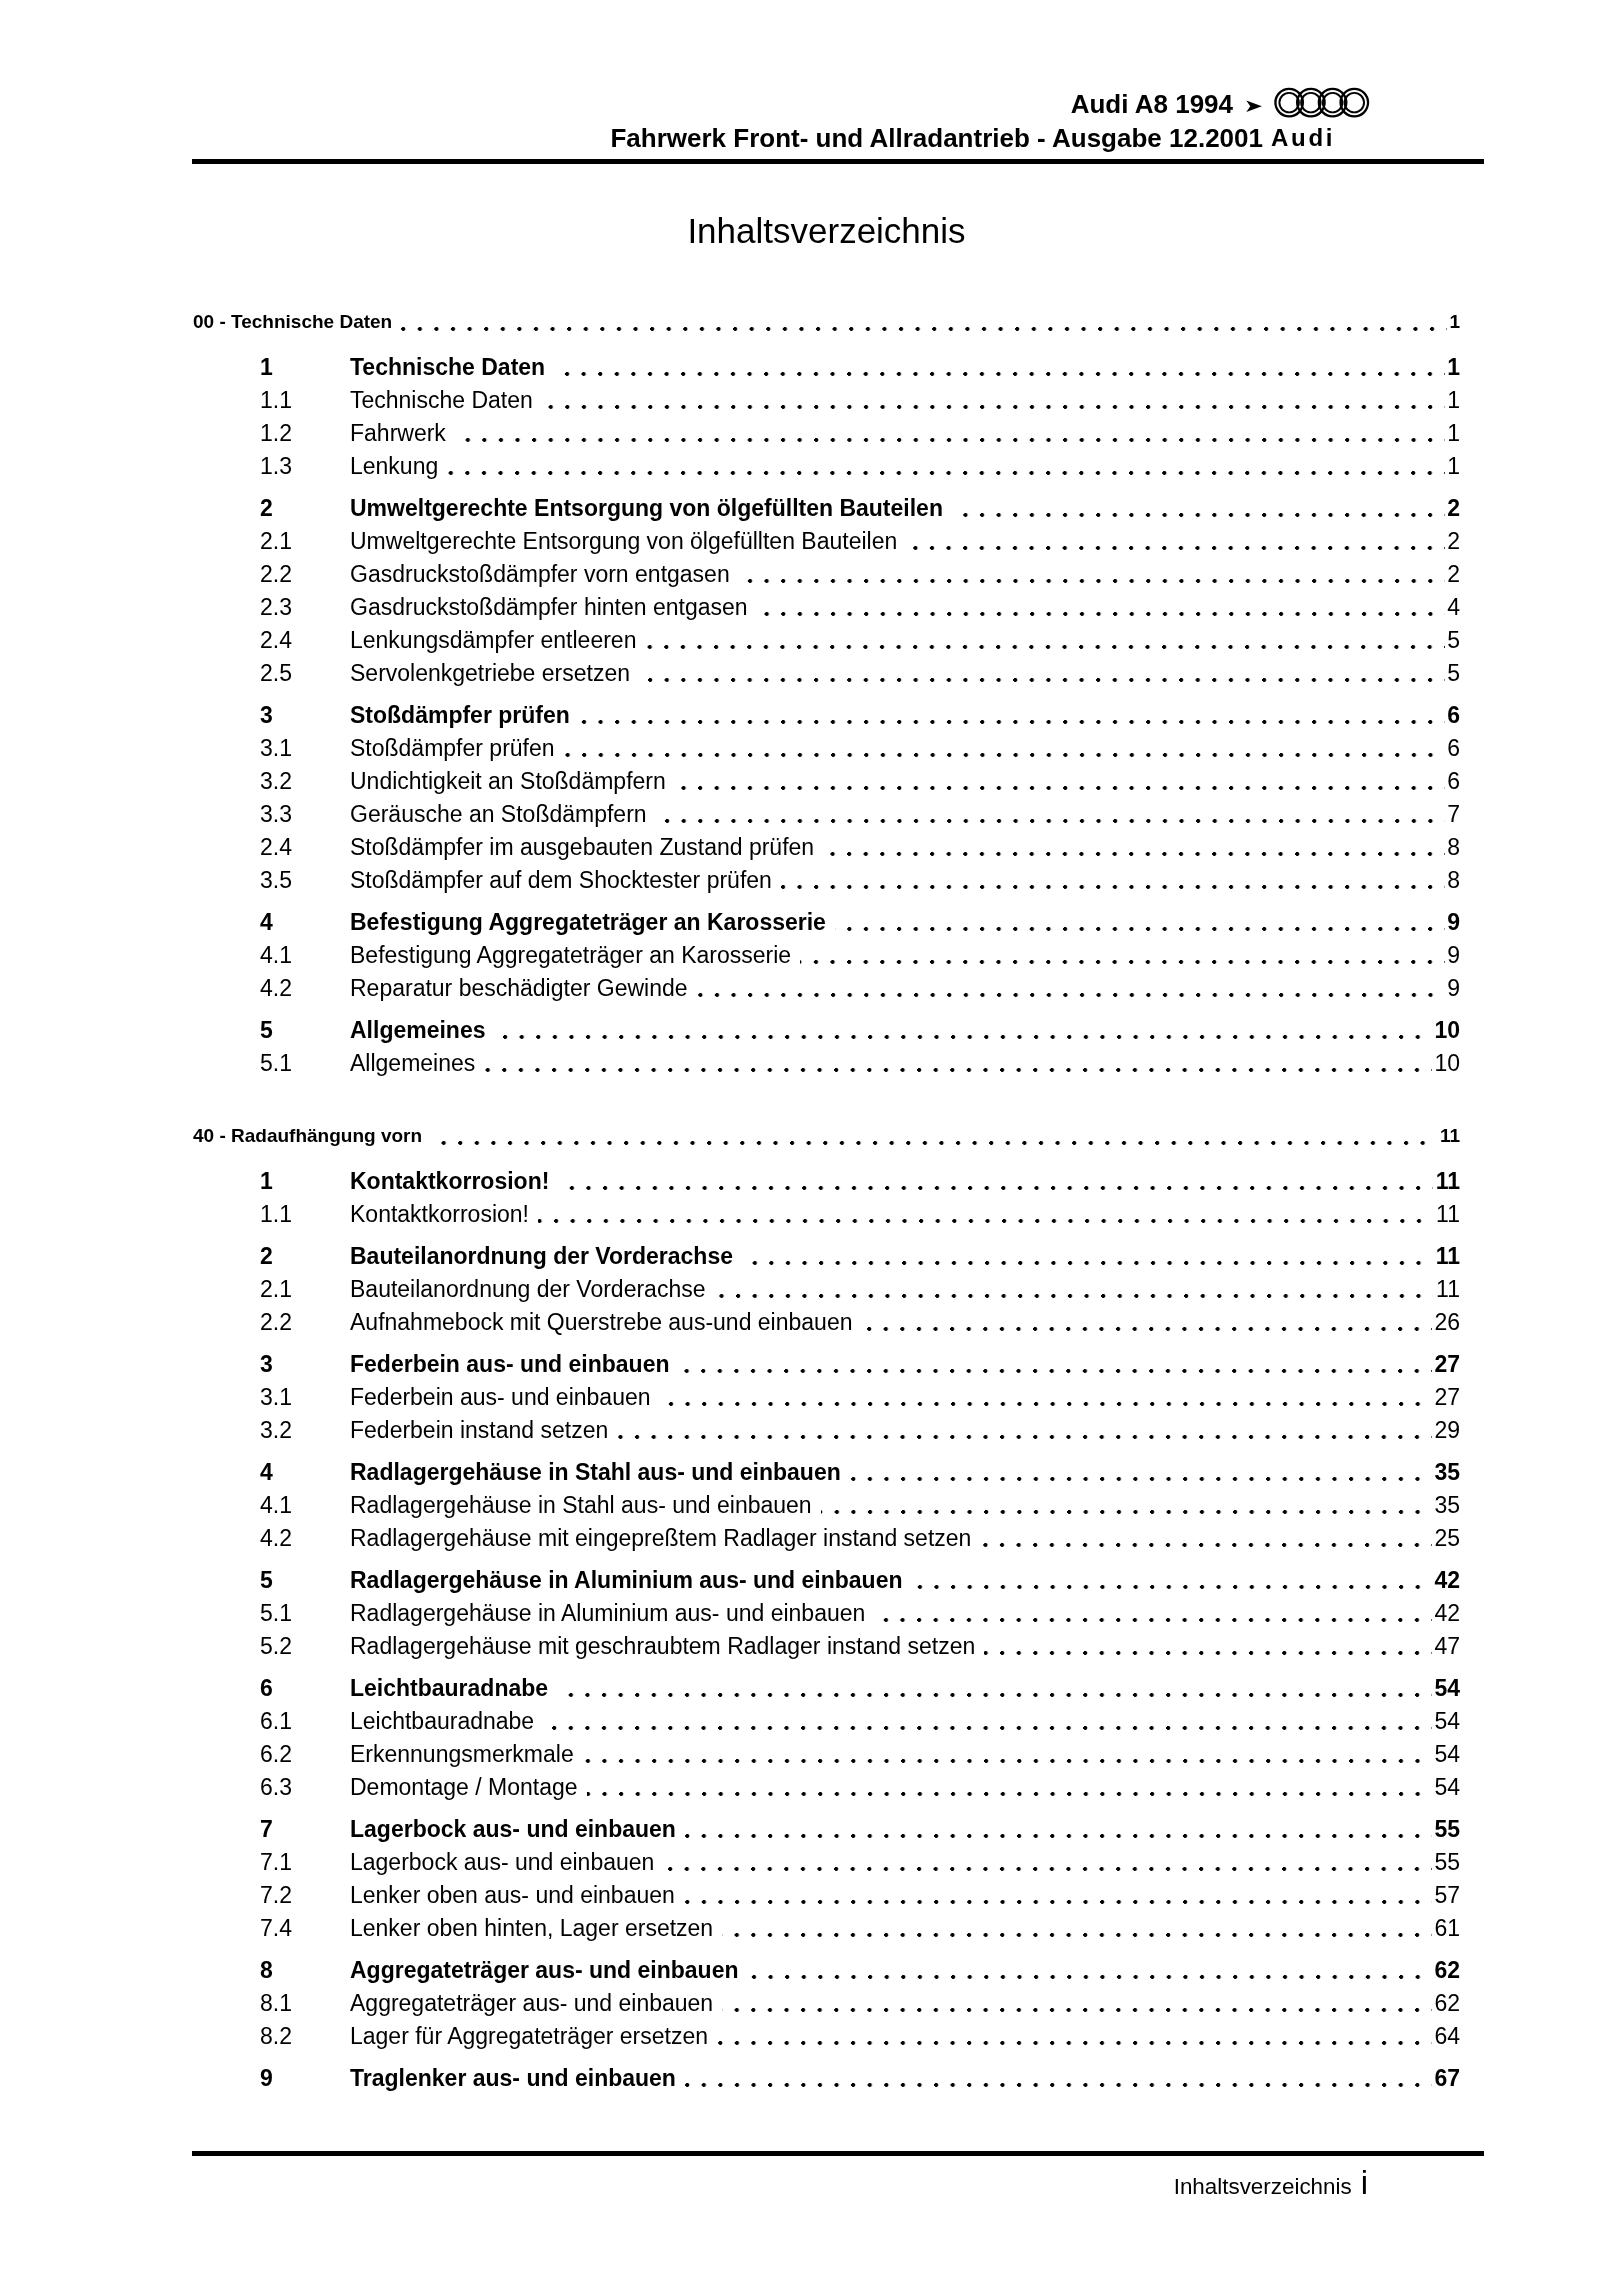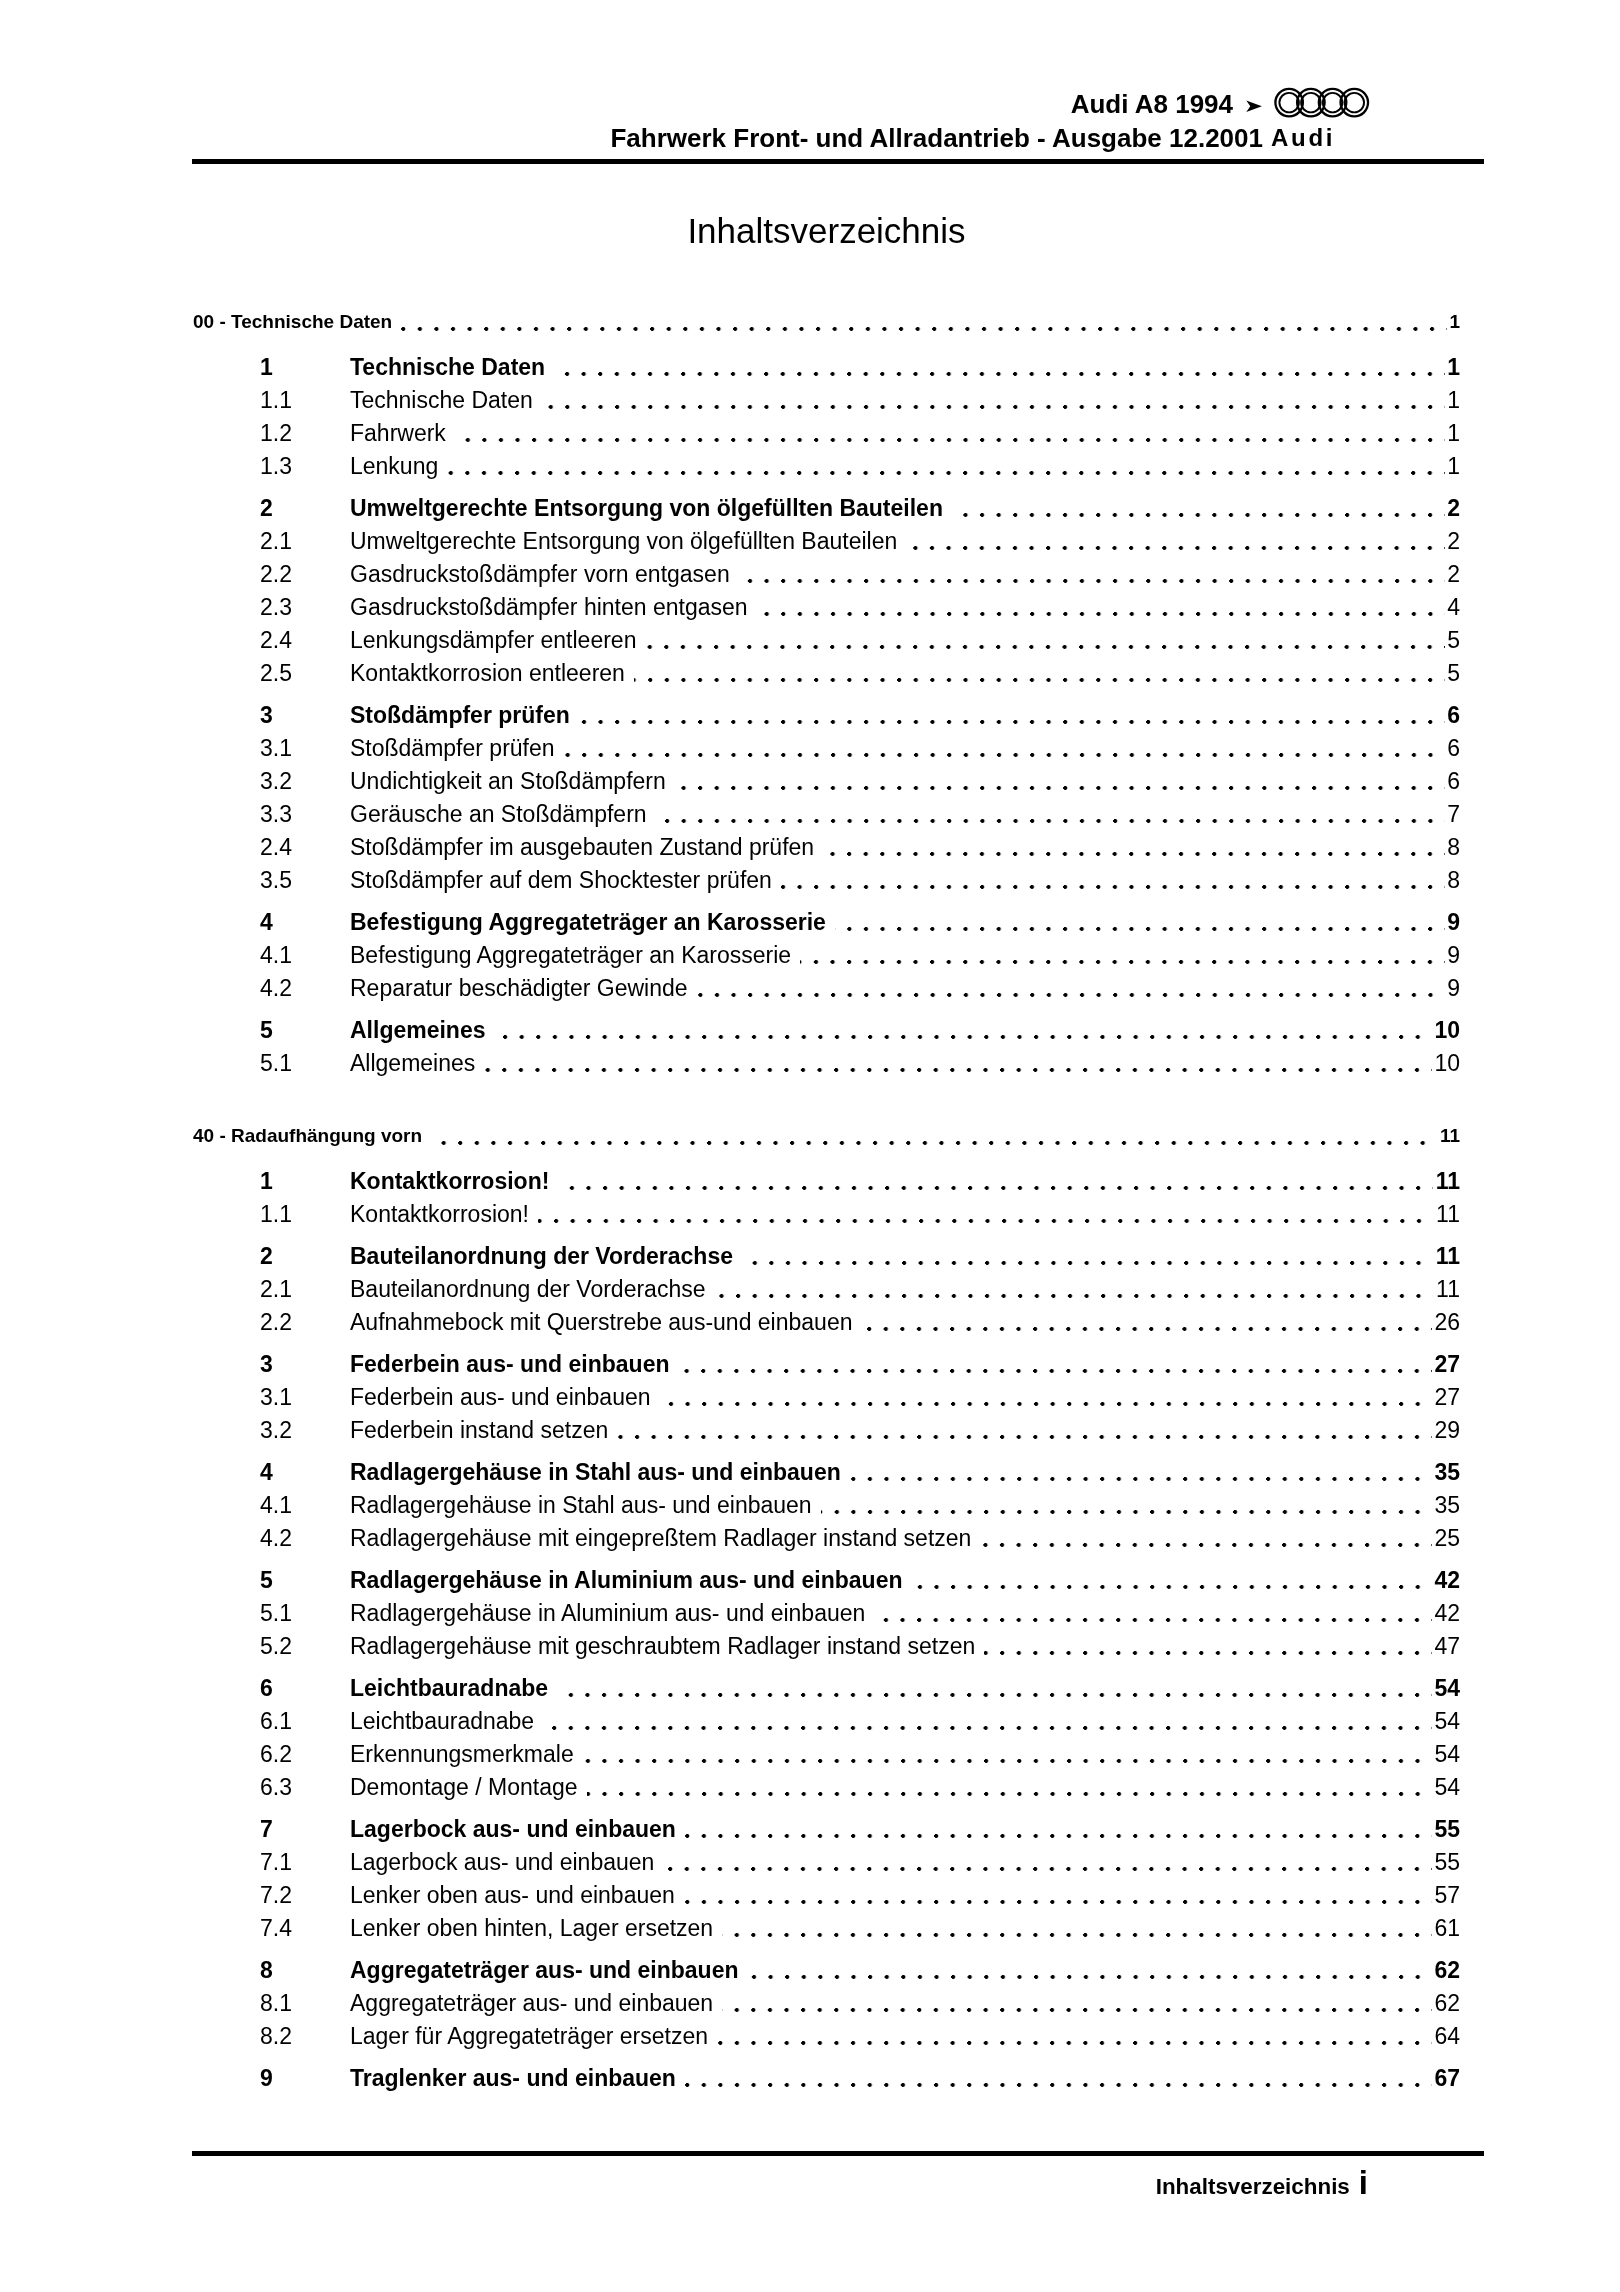--- a/index.html
+++ b/index.html
@@ -34,21 +34,21 @@
   .leader { flex:1 1 auto; align-self:stretch; position:relative; margin:0 2.7px 0 9px; min-width:27px; }
   .leader::after {
     content:""; position:absolute; left:0; right:0; bottom:8px; height:4.5px;
     background-image:radial-gradient(circle at 2.2px 2.2px, #000 1.8px, transparent 2.4px);
     background-size:16.6px 4.5px; background-repeat:repeat-x; background-position:right bottom;
   }
   .chapter-row .leader::after { bottom:10.7px; }
   .pg { flex:none; white-space:nowrap; }
   
   .rule-bottom { position:absolute; left:192px; top:2151px; width:1313px; height:4.5px; background:#000; }
-  .footer { position:absolute; top:2164px; right:116px; text-align:left; white-space:nowrap;font-weight:bold; }
+  .footer { position:absolute; top:2164px; right:116px; text-align:left; white-space:nowrap; }
   .footer-label { font-size:22.4px; vertical-align:baseline; }
   .footer-page { font-size:33px; margin-left:9px; vertical-align:baseline; }
 </style>
 </head>
 <body>
 
 <div class="page">
 
   <div class="header-text">
     <div class="hline"><span>Audi A8 1994</span><span class="arrow">➤</span></div>
@@ -136,21 +136,21 @@
             <span class="pg">4</span>
           </div>
           <div class="toc-row entry-row">
             <span class="num">2.4</span>
             <span class="etitle">Lenkungsdämpfer entleeren</span>
             <span class="leader"></span>
             <span class="pg">5</span>
           </div>
           <div class="toc-row entry-row">
             <span class="num">2.5</span>
-            <span class="etitle">Kontaktkorrosion entleeren</span>
+            <span class="etitle">Servolenkgetriebe ersetzen</span>
             <span class="leader"></span>
             <span class="pg">5</span>
           </div>
         </div>
         <div class="group">
           <div class="toc-row entry-row lvl1">
             <span class="num">3</span>
             <span class="etitle">Stoßdämpfer prüfen</span>
             <span class="leader"></span>
             <span class="pg">6</span>

